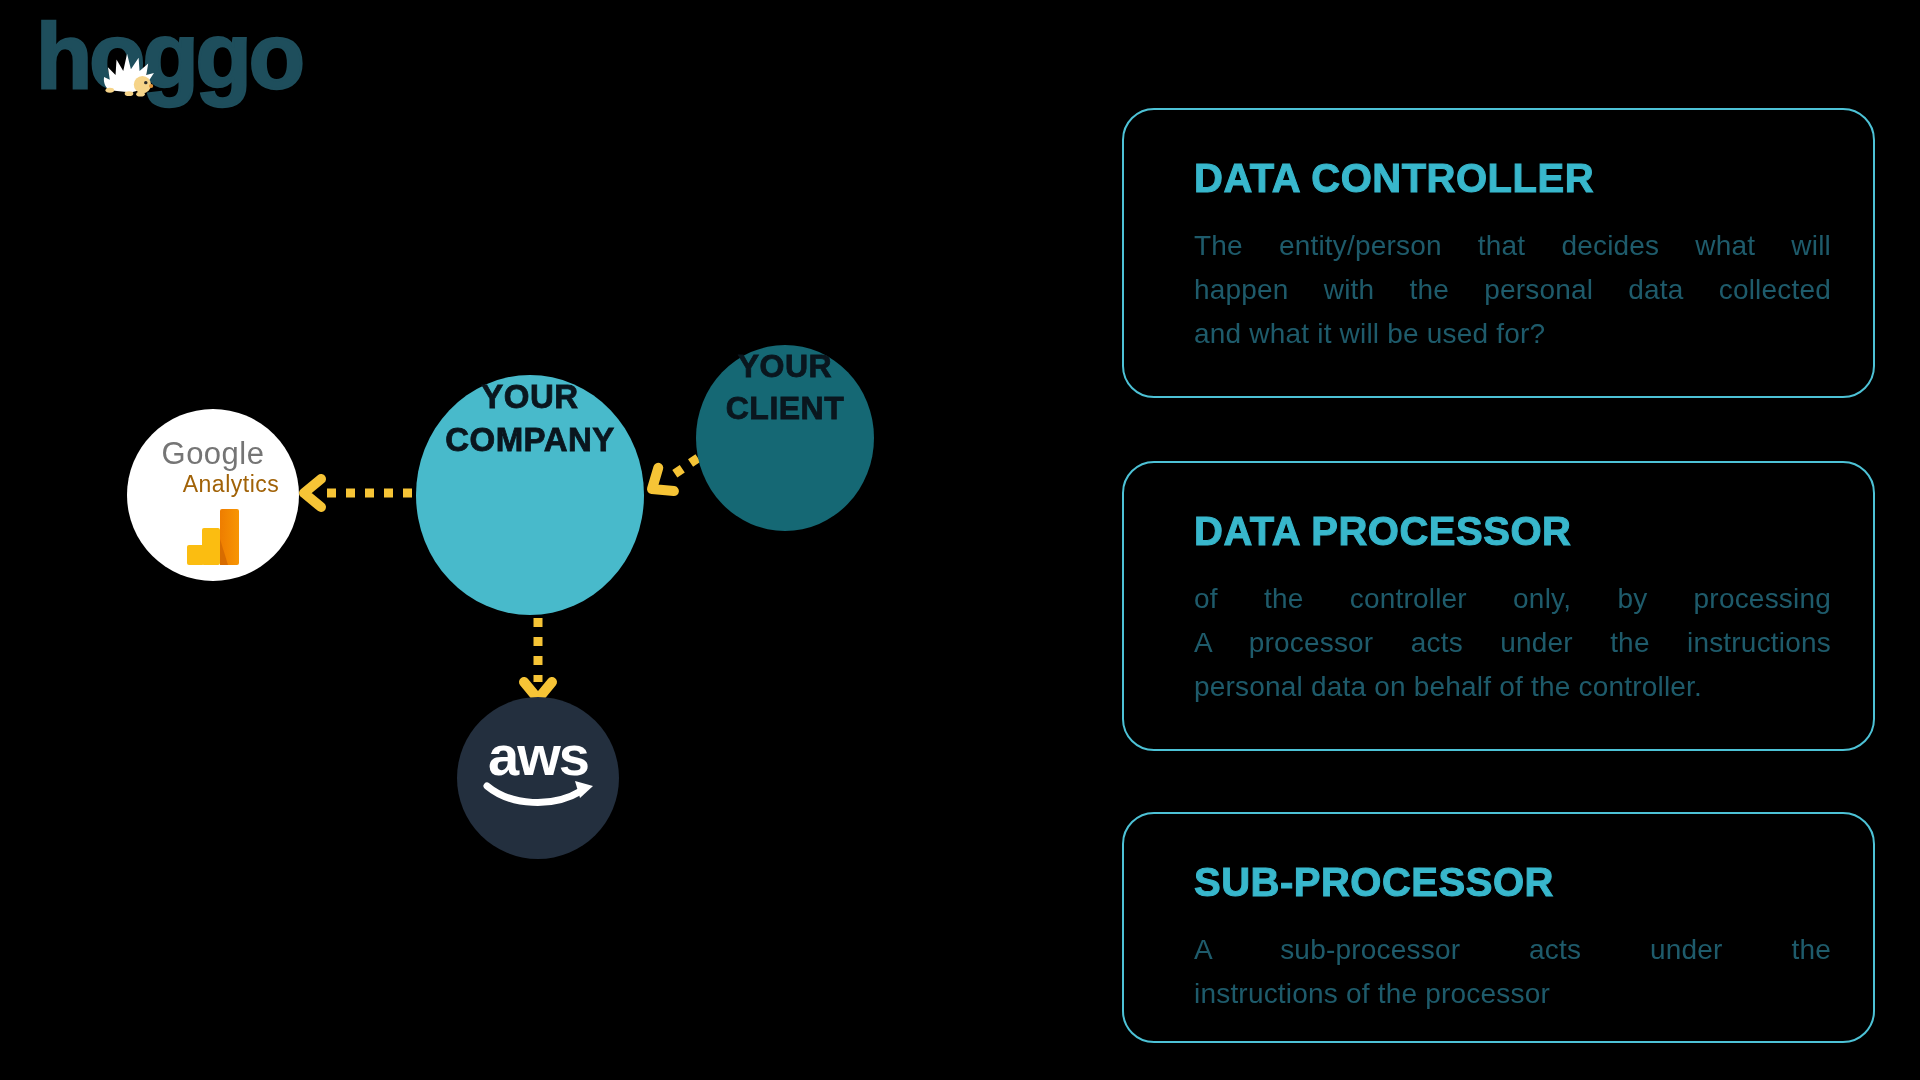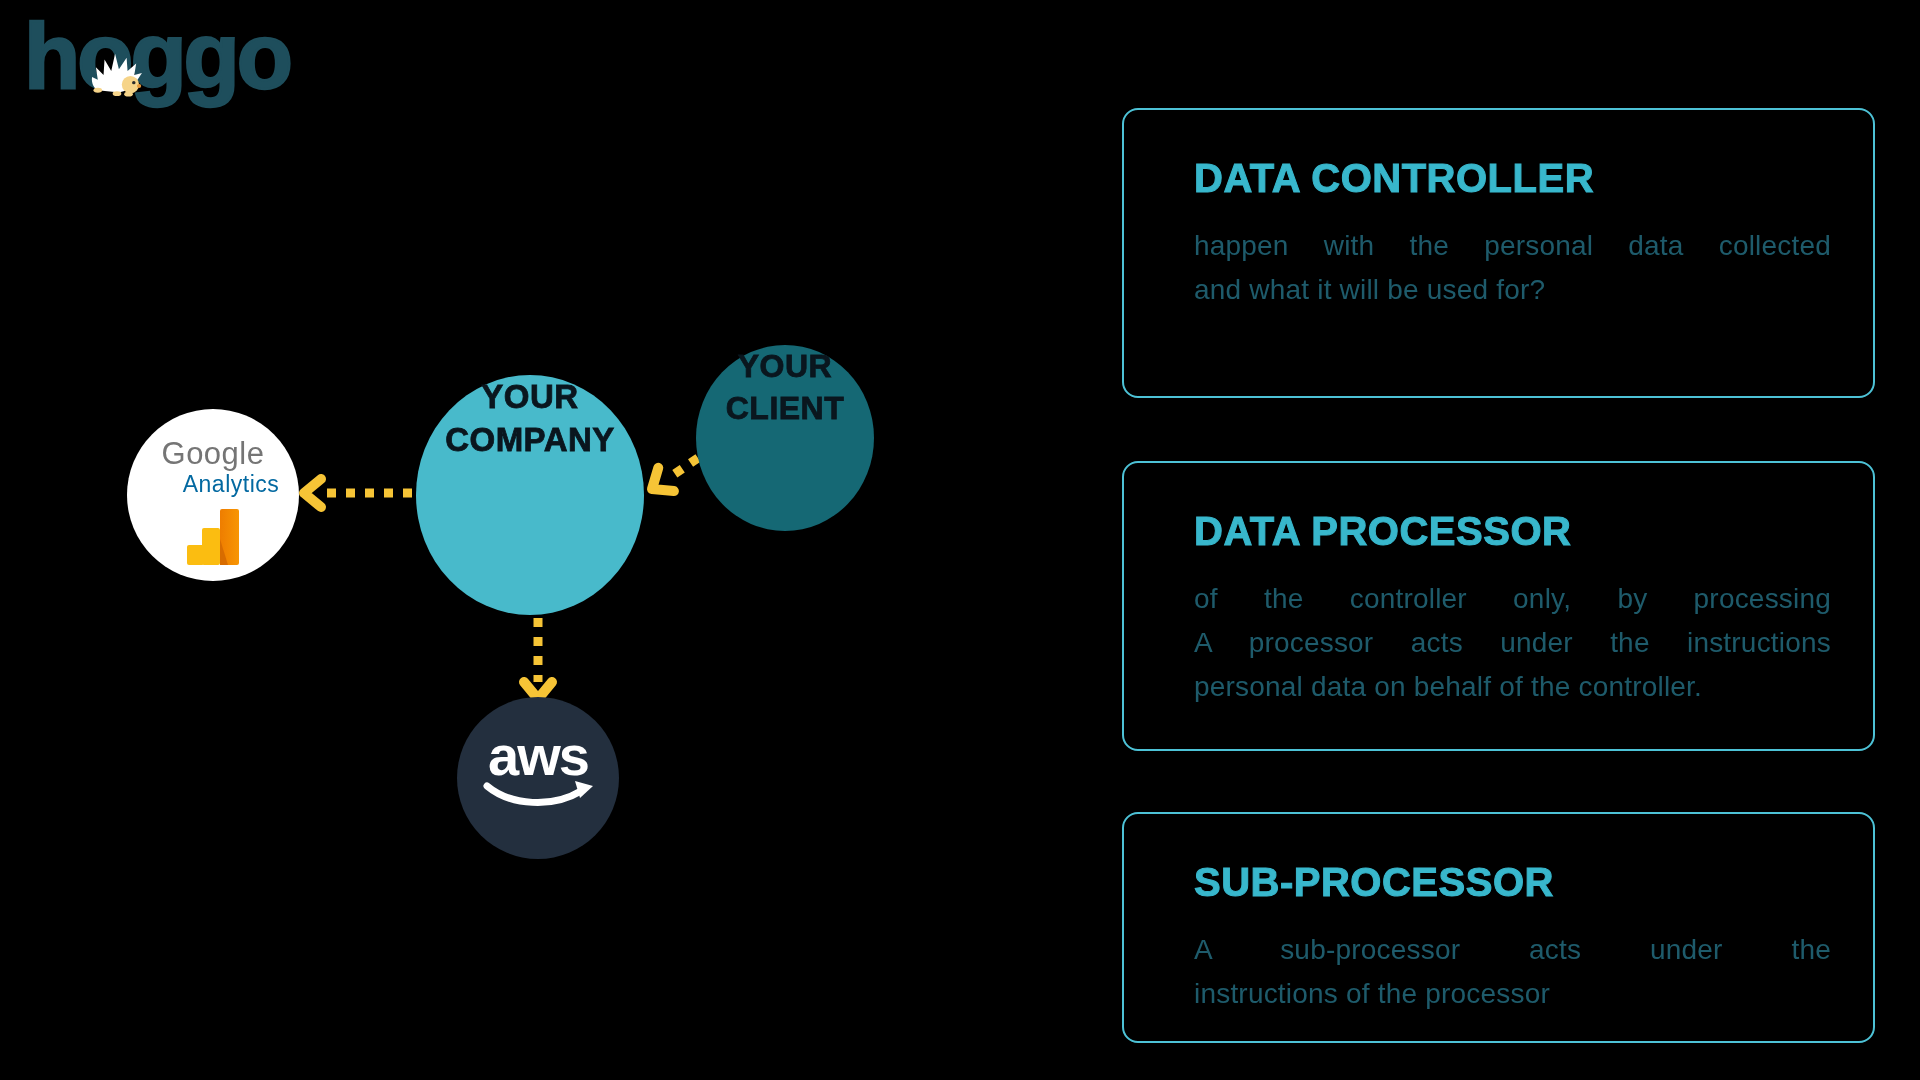--- a/index.html
+++ b/index.html
@@ -2,51 +2,51 @@
 <html><head>
 <meta charset="utf-8">
 <style>
   html,body{margin:0;padding:0;background:#000;}
   .stage{
     position:relative;width:1920px;height:1080px;overflow:hidden;
     background:#000000;
     font-family:"Liberation Sans","DejaVu Sans",sans-serif;
   }
   
-  .logo{position:absolute;left:24px;top:8px;width:320px;height:120px;}
+  .logo{position:absolute;left:36px;top:8px;width:320px;height:120px;}
   .logo-text{
     font-size:92px;font-weight:bold;line-height:96px;letter-spacing:-3px;
     color:#1e4e5c;-webkit-text-stroke:2.5px #1e4e5c;
   }
   .hedgehog{position:absolute;left:64px;top:42px;width:58px;height:48px;}
   
   .node{position:absolute;border-radius:50%;display:flex;flex-direction:column;
         align-items:center;text-align:center;}
   .node .lbl{white-space:pre-line;font-weight:bold;color:#0a161e;
              -webkit-text-stroke:0.8px #0a161e;}
   .node.ga{left:127px;top:409px;width:172px;height:172px;background:#ffffff;justify-content:flex-start;align-items:center;}
   .ga-g{margin-top:28px;font-size:31px;line-height:34px;color:#757575;letter-spacing:0.5px;font-weight:500;}
-  .ga-a{font-size:23px;line-height:26px;color:#0369a1;letter-spacing:0.5px;margin-left:36px;}
+  .ga-a{font-size:23px;line-height:26px;color:#a16207;letter-spacing:0.5px;margin-left:36px;}
   .ga-logo{margin-top:12px;}
   .node.company{left:416px;top:375px;width:228px;height:240px;background:#48bacb;}
   .node.company .lbl{font-size:33px;line-height:43px;letter-spacing:0.5px;}
   .node.client{left:696px;top:345px;width:178px;height:186px;background:#156874;}
   .node.client .lbl{font-size:32px;line-height:42px;letter-spacing:0.5px;}
   .node.aws{left:457px;top:697px;width:162px;height:162px;background:#232f3e;justify-content:flex-start;}
   .aws-text{margin-top:30px;font-size:56px;line-height:58px;font-weight:bold;
             letter-spacing:-2px;color:#ffffff;}
   .aws-smile{margin-top:-4px;}
   
   .arrows{position:absolute;left:0;top:0;pointer-events:none;}
   .dash{stroke:#f6c436;stroke-width:9;stroke-dasharray:9 10;fill:none;}
   .head{stroke:#f6c436;stroke-width:10;fill:none;stroke-linecap:round;stroke-linejoin:round;}
   
   .card{
     position:absolute;left:1122px;width:753px;box-sizing:border-box;
-    border:2.5px solid #4dc2d6;border-radius:16px;
+    border:2.5px solid #4dc2d6;border-radius:32px;
     padding:46px 42px 0 70px;background:transparent;text-decoration:underline;
   }
   .card1{top:108px;height:290px;}
   .card2{top:461px;height:290px;}
   .card3{top:812px;height:231px;}
   .card-title{
     font-size:40px;line-height:44px;font-weight:bold;color:#38b7cc;
     -webkit-text-stroke:1px #38b7cc;letter-spacing:0.5px;
   }
   .card-body{margin-top:24px;}
@@ -117,20 +117,21 @@
     <div class="aws-text">aws</div>
     <svg class="aws-smile" width="110" height="32" viewBox="0 0 110 32">
       <path d="M4,5 C28,25 70,27 98,10" stroke="#ffffff" stroke-width="7" fill="none" stroke-linecap="round"></path>
       <polygon points="92,0 110,5 97,17" fill="#ffffff"></polygon>
     </svg>
   </div>
 
   <div class="card card1">
     <div class="card-title">DATA CONTROLLER</div>
     <div class="card-body">
+      <div class="bl j">The entity/person that decides what will</div>
       <div class="bl j">happen with the personal data collected</div>
       <div class="bl">and what it will be used for?</div>
     </div>
   </div>
 
   <div class="card card2">
     <div class="card-title">DATA PROCESSOR</div>
     <div class="card-body">
       <div class="bl j">of the controller only, by processing</div>
       <div class="bl j">A processor acts under the instructions</div>

